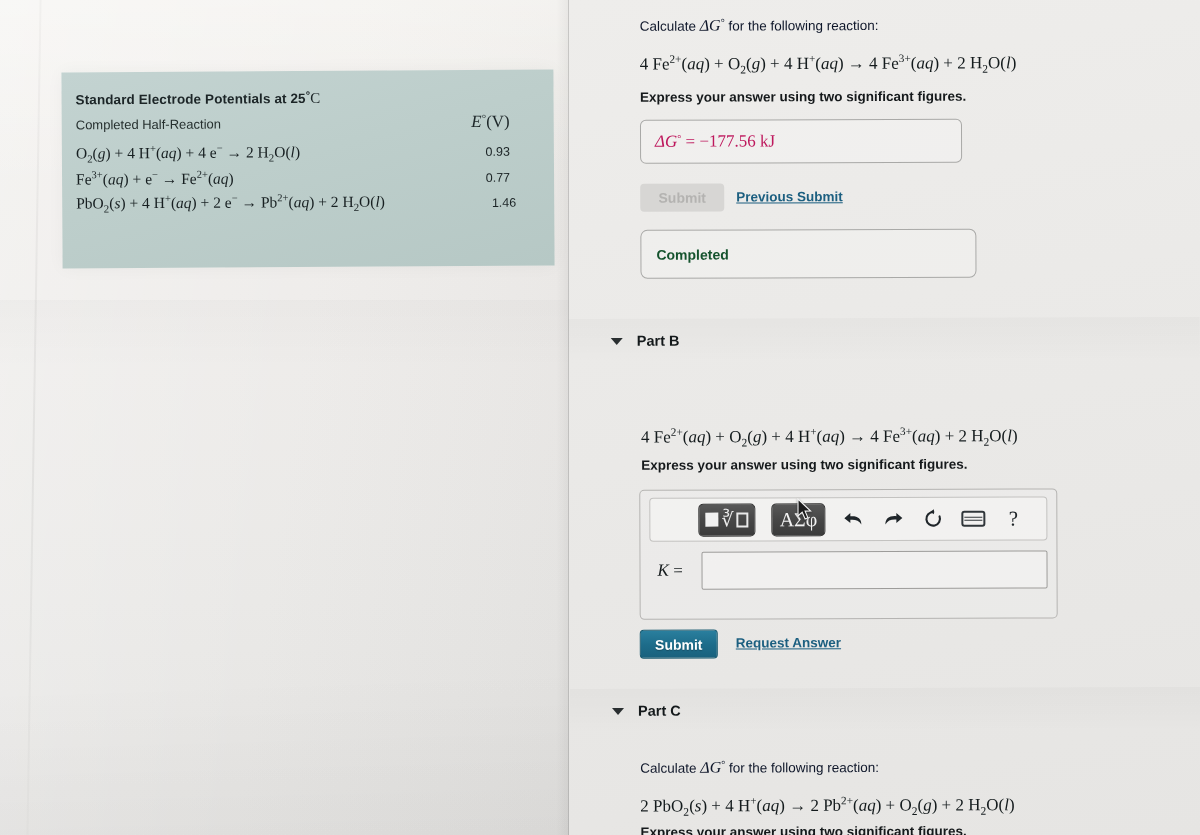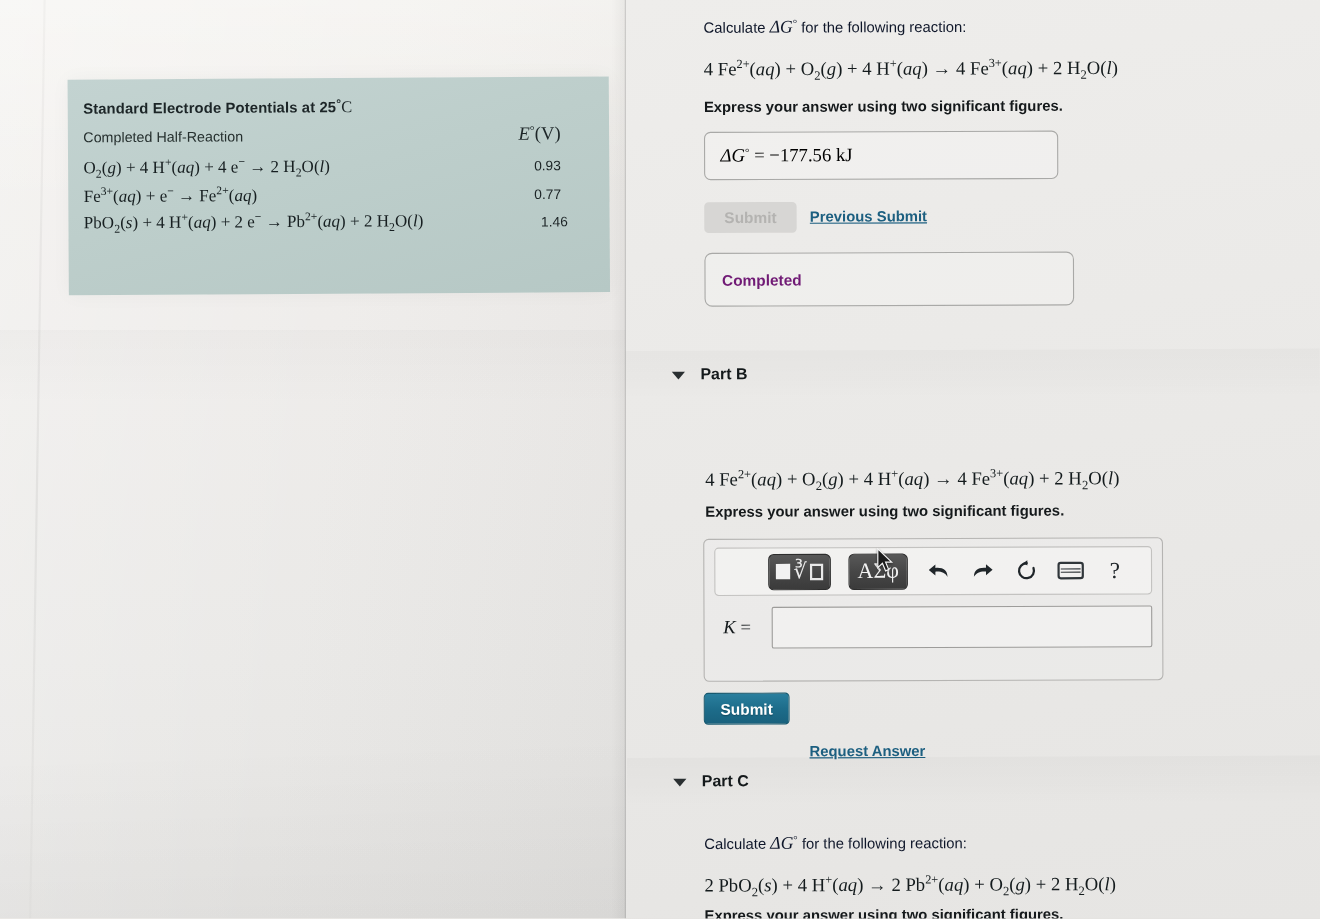--- a/index.html
+++ b/index.html
@@ -160,21 +160,21 @@
     border: 1px solid #a9a9a7;
     border-radius: 6px;
     background: rgba(255,255,255,0.22);
     display: flex;
     align-items: center;
     padding-left: 14px;
   }
   .answer-text {
     font-family: "Liberation Serif", serif;
     font-size: 17px;
-    color: #000000;
+    color: #be185d;
   }
   .answer-text .deg3 { font-size: 10px; vertical-align: 5px; }
   .answer-text .it { font-style: italic; }
 
   
   .btn-submit-disabled {
     background: #d7d6d4;
     color: #b4b3b1;
     border: none;
     border-radius: 4px;
@@ -203,21 +203,21 @@
   }
 
   
   .status-box {
     border: 1px solid #a9a9a7;
     border-radius: 7px;
     background: rgba(255,255,255,0.20);
     display: flex; align-items: center;
     padding-left: 15px;
   }
-  .status-text { font-size: 14px; font-weight: bold; color: #701a75; }
+  .status-text { font-size: 14px; font-weight: bold; color: #14532d; }
 
   
   .part-band {
     background: linear-gradient(180deg, rgba(0,0,0,0.022), rgba(0,0,0,0.012) 60%, rgba(0,0,0,0.0));
     display: flex; align-items: center;
   }
   .caret {
     width: 0; height: 0;
     border-left: 6px solid transparent;
     border-right: 6px solid transparent;
@@ -419,21 +419,21 @@
     </div>
 
     <div class="math-inputrow">
       <span class="k-label"><span class="it">K</span><span> =</span></span>
       <input class="math-input" type="text" value="" placeholder="" style="">
     </div>
   </div>
 
   <div class="btn-submit" style="position:absolute; left:70px; top:629px; width:78px; height:29px;">Submit</div>
 
-  <div class="link" style="position:absolute; left:166px; top:635px;margin-top:40px;">Request Answer</div>
+  <div class="link" style="position:absolute; left:166px; top:635px;">Request Answer</div>
 
   <div class="part-band" style="position:absolute; left:0px; top:688px; width:631px; height:44px; padding-left:42px;">
     <span class="caret"></span>
     <span class="part-label">Part C</span>
   </div>
 
   <div style="position:absolute; left:70px; top:758px;" class="q-text">
     <span>Calculate </span><span class="mathit"><span>ΔG</span><span class="deg2">°</span></span><span> for the following reaction:</span>
   </div>
 

